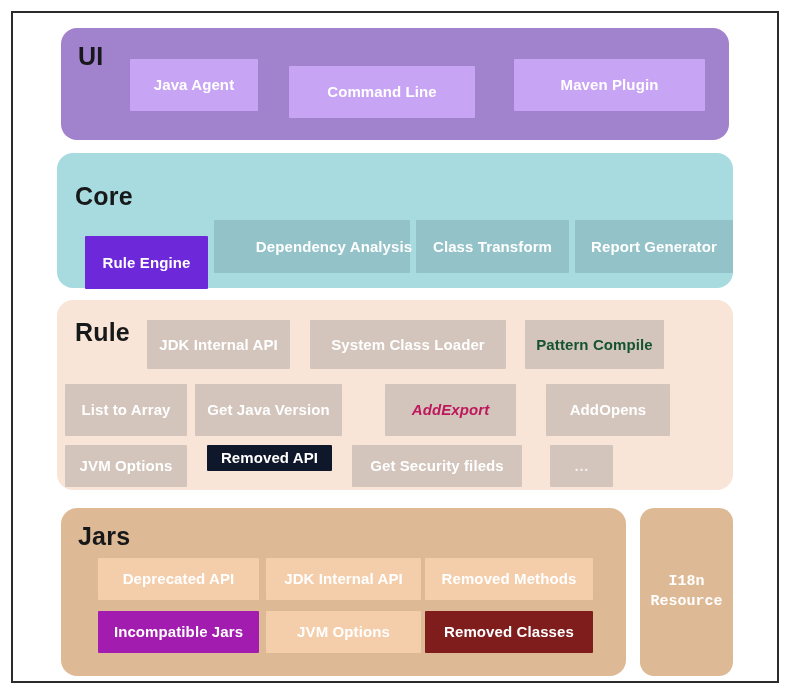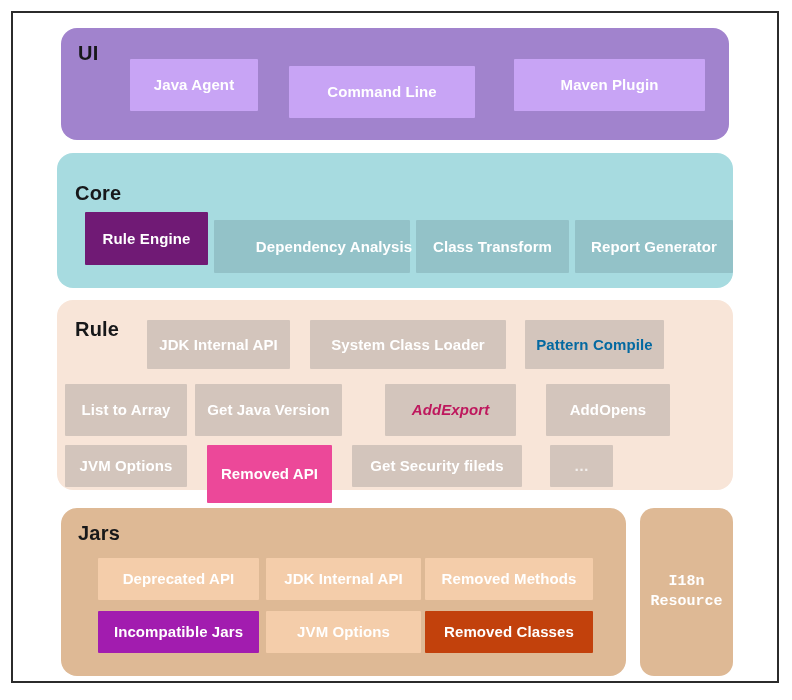--- a/index.html
+++ b/index.html
@@ -31,21 +31,21 @@
   }
 
   
   .band {
     position: absolute;
     border-radius: 16px;
     box-sizing: border-box;
   }
   .band-title {
     position: absolute;
-    font-size: 20px;
+    font-size: 25px;
     font-weight: bold;
     color: #17181a;
     letter-spacing: 0.2px;
     white-space: nowrap;
   }
 
   
   .chip {
     position: absolute;
     display: flex;
@@ -85,45 +85,45 @@
 <div id="canvas" style="width: 792px; height: 700px; background: rgb(255, 255, 255);">
   <div class="frame"></div>
   <div id="layers-root">
       <div class="band" style="left: 61px; top: 28px; width: 668px; height: 112px; background: rgb(161, 131, 205);"></div>
       <div class="band-title" style="left: 78px; top: 42px; color: rgb(23, 24, 26);">UI</div>
       <div class="chip" style="left: 130px; top: 59px; width: 128px; height: 52px; background: rgb(200, 164, 245); color: rgb(255, 255, 255);">Java Agent</div>
       <div class="chip" style="left: 289px; top: 66px; width: 186px; height: 52px; background: rgb(200, 164, 245); color: rgb(255, 255, 255);">Command Line</div>
       <div class="chip" style="left: 514px; top: 59px; width: 191px; height: 52px; background: rgb(200, 164, 245); color: rgb(255, 255, 255);">Maven Plugin</div>
       <div class="band" style="left: 57px; top: 153px; width: 676px; height: 135px; background: rgb(167, 219, 224);"></div>
       <div class="band-title" style="left: 75px; top: 182px; color: rgb(23, 24, 26);">Core</div>
-      <div class="chip" style="left: 85px; top: 212px; width: 123px; height: 53px; background: #701a75; color: rgb(255, 255, 255);">Rule Engine</div>
+      <div class="chip" style="left: 85px; top: 236px; width: 123px; height: 53px; background: #6d28d9; color: rgb(255, 255, 255);">Rule Engine</div>
       <div class="chip" style="left: 214px; top: 220px; width: 196px; height: 53px; background: rgb(147, 194, 200); color: rgb(255, 255, 255); padding-left: 44px;">Dependency  Analysis</div>
       <div class="chip" style="left: 416px; top: 220px; width: 153px; height: 53px; background: rgb(147, 194, 200); color: rgb(255, 255, 255);">Class Transform</div>
       <div class="chip" style="left: 575px; top: 220px; width: 158px; height: 53px; background: rgb(147, 194, 200); color: rgb(255, 255, 255);">Report Generator</div>
       <div class="band" style="left: 57px; top: 300px; width: 676px; height: 190px; background: rgb(248, 229, 216);"></div>
       <div class="band-title" style="left: 75px; top: 318px; color: rgb(23, 24, 26);">Rule</div>
       <div class="chip" style="left: 147px; top: 320px; width: 143px; height: 49px; background: rgb(211, 197, 188); color: rgb(255, 255, 255);">JDK Internal API</div>
       <div class="chip" style="left: 310px; top: 320px; width: 196px; height: 49px; background: rgb(211, 197, 188); color: rgb(255, 255, 255);">System Class Loader</div>
-      <div class="chip" style="left: 525px; top: 320px; width: 139px; height: 49px; background: rgb(211, 197, 188); color: #0369a1;">Pattern Compile</div>
+      <div class="chip" style="left: 525px; top: 320px; width: 139px; height: 49px; background: rgb(211, 197, 188); color: #14532d;">Pattern Compile</div>
       <div class="chip" style="left: 65px; top: 384px; width: 122px; height: 52px; background: rgb(211, 197, 188); color: rgb(255, 255, 255);">List to Array</div>
       <div class="chip" style="left: 195px; top: 384px; width: 147px; height: 52px; background: rgb(211, 197, 188); color: rgb(255, 255, 255);">Get Java Version</div>
       <div class="chip" style="left: 385px; top: 384px; width: 131px; height: 52px; background: rgb(211, 197, 188); color: #be185d; font-style: italic;">AddExport</div>
       <div class="chip" style="left: 546px; top: 384px; width: 124px; height: 52px; background: rgb(211, 197, 188); color: rgb(255, 255, 255);">AddOpens</div>
       <div class="chip" style="left: 65px; top: 445px; width: 122px; height: 42px; background: rgb(211, 197, 188); color: rgb(255, 255, 255);">JVM Options</div>
-      <div class="chip" style="left: 207px; top: 445px; width: 125px; height: 58px; background: #ec4899; color: rgb(255, 255, 255);">Removed API</div>
+      <div class="chip" style="left: 207px; top: 445px; width: 125px; height: 26px; background: #0f172a; color: rgb(255, 255, 255);">Removed API</div>
       <div class="chip" style="left: 352px; top: 445px; width: 170px; height: 42px; background: rgb(211, 197, 188); color: rgb(255, 255, 255);">Get Security fileds</div>
       <div class="chip" style="left: 550px; top: 445px; width: 63px; height: 42px; background: rgb(211, 197, 188); color: rgba(255, 255, 255, 0.72);">…</div>
       <div class="band" style="left: 61px; top: 508px; width: 565px; height: 168px; background: rgb(222, 185, 149);"></div>
       <div class="band-title" style="left: 78px; top: 522px; color: rgb(23, 24, 26);">Jars</div>
       <div class="chip" style="left: 98px; top: 558px; width: 161px; height: 42px; background: rgb(244, 205, 170); color: rgb(255, 255, 255);">Deprecated API</div>
       <div class="chip" style="left: 266px; top: 558px; width: 155px; height: 42px; background: rgb(244, 205, 170); color: rgb(255, 255, 255);">JDK Internal API</div>
       <div class="chip" style="left: 425px; top: 558px; width: 168px; height: 42px; background: rgb(244, 205, 170); color: rgb(255, 255, 255);">Removed Methods</div>
       <div class="chip" style="left: 98px; top: 611px; width: 161px; height: 42px; background: #a21caf; color: rgb(255, 255, 255);">Incompatible Jars</div>
       <div class="chip" style="left: 266px; top: 611px; width: 155px; height: 42px; background: rgb(244, 205, 170); color: rgb(255, 255, 255);">JVM Options</div>
-      <div class="chip" style="left: 425px; top: 611px; width: 168px; height: 42px; background: #c2410c; color: rgb(255, 255, 255);">Removed Classes</div>
+      <div class="chip" style="left: 425px; top: 611px; width: 168px; height: 42px; background: #7f1d1d; color: rgb(255, 255, 255);">Removed Classes</div>
       <div class="side-panel" style="left: 640px; top: 508px; width: 93px; height: 168px; background: rgb(222, 185, 149); color: rgb(255, 255, 255);">
         <div>
           <span>I18n</span>
           <span>Resource</span>
         </div>
       </div>
     </div>
 </div>
 
 </body></html>

